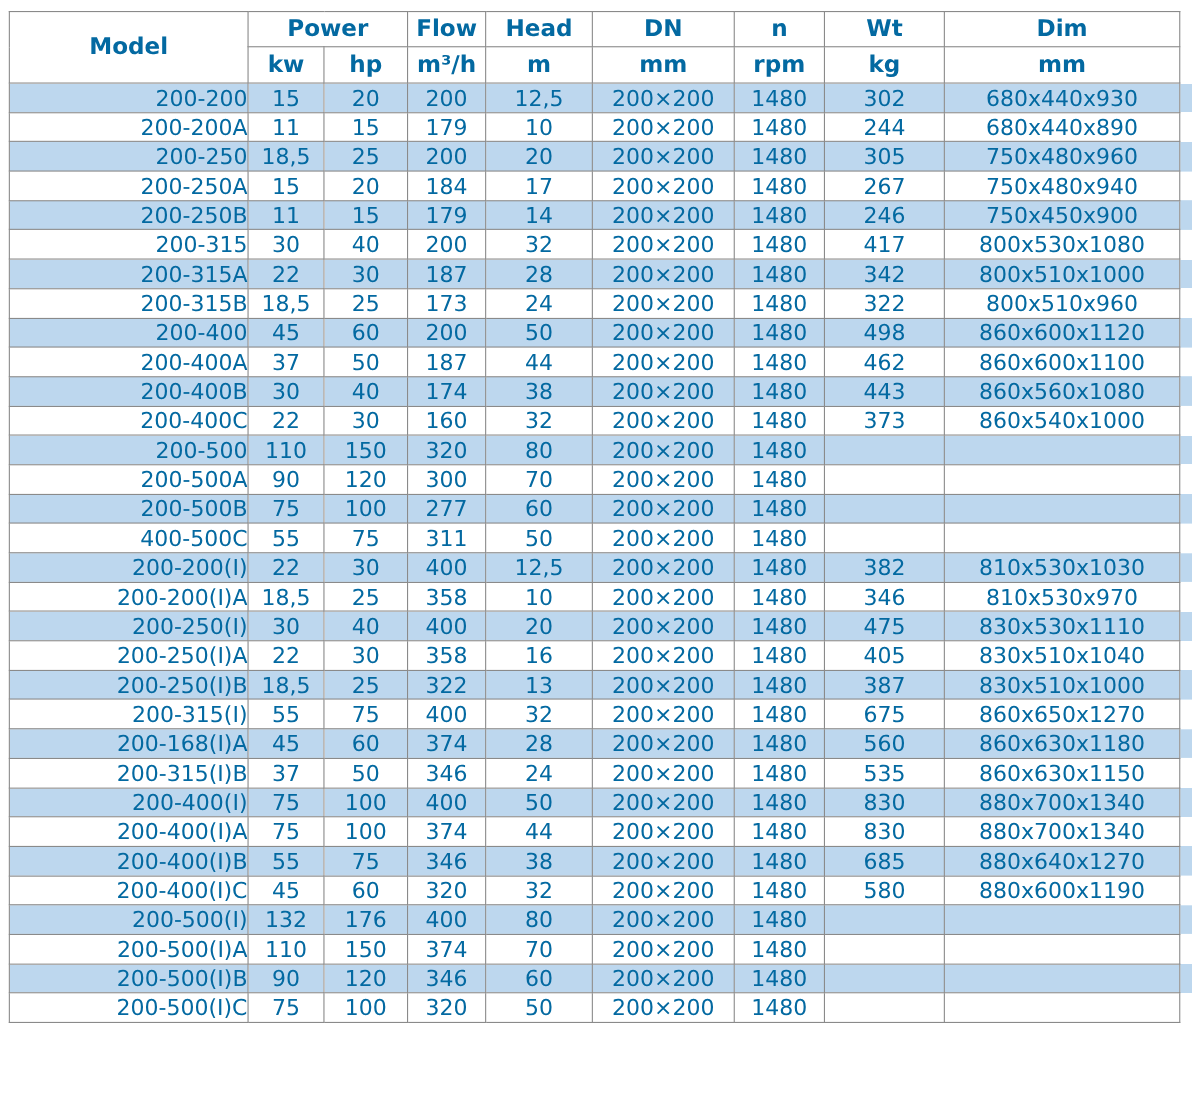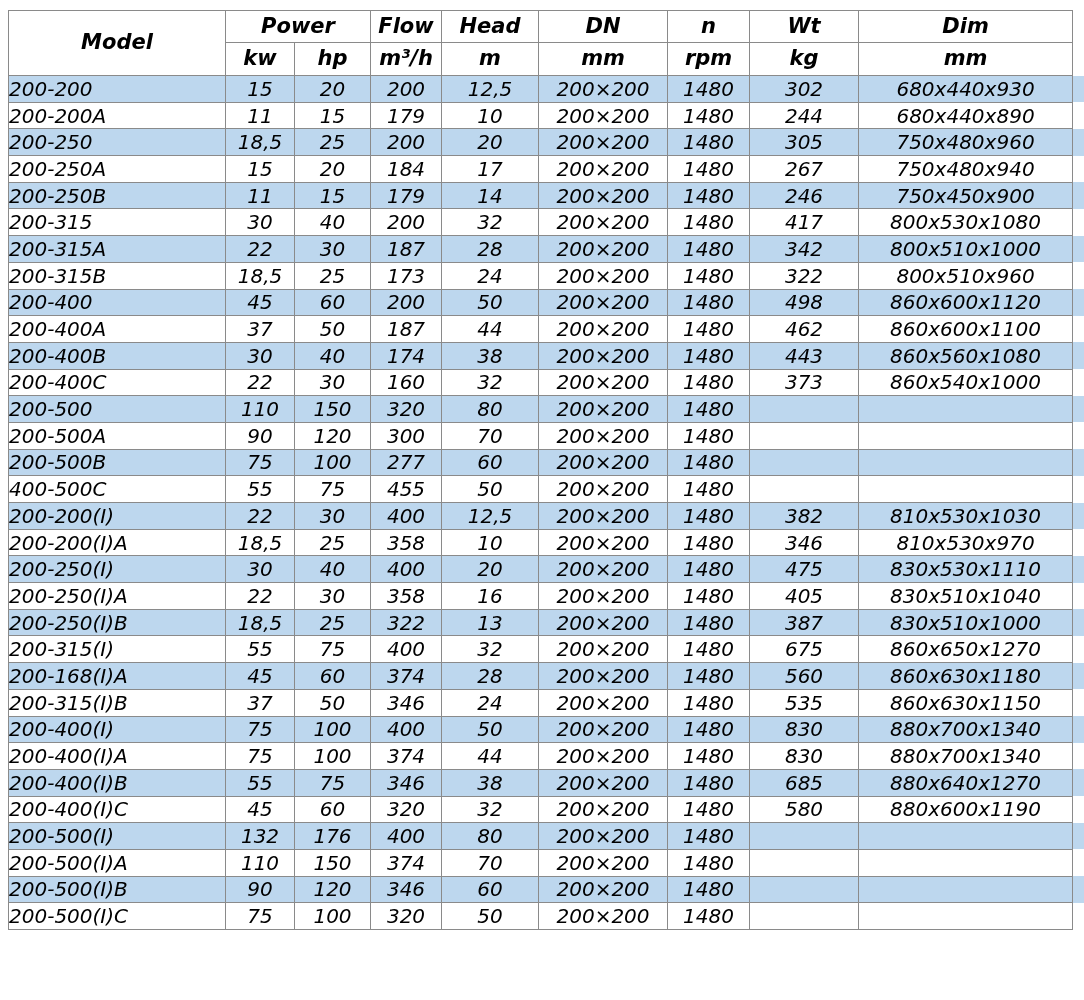--- a/index.html
+++ b/index.html
@@ -14,43 +14,42 @@
     font-family: "DejaVu Sans", "Liberation Sans", sans-serif;
   }
   .wrap {
     padding: 10px 0 0 8px;
   }
   table.spec {
     border-collapse: collapse;
     table-layout: fixed;
     width: 1076px;
     height: 920px;
-    color: #000000;
-    font-style: italic;
+    color: #0369a1;
   }
   th, td {
     border: 1px solid #8a8a8a;
     padding: 0;
     text-align: center;
     vertical-align: middle;
     white-space: nowrap;
     overflow: hidden;
     font-size: 20px;
     line-height: 1.1;
     background: #ffffff;
   }
   thead th {
     font-weight: bold;
     font-size: 21px;
     background: #ffffff;
   }
   thead tr.hdr-groups { height: 32px; }
   thead tr.hdr-units  { height: 33px; }
   td.model {
-    text-align: left;
+    text-align: right;
     padding-left: 0;
   }
   tbody tr:nth-child(odd) td { background: #BDD7EE; }
   tbody tr:nth-child(even) td { background: #ffffff; }
   th.bleed, td.bleed {
     border: none;
   }
   thead th.bleed { background: #ffffff; }
 </style>
 </head>
@@ -271,21 +270,21 @@
           <td>200×200</td>
           <td>1480</td>
           <td></td>
           <td></td>
           <td class="bleed"></td>
         </tr>
         <tr>
           <td class="model">400-500C</td>
           <td>55</td>
           <td>75</td>
-          <td>455</td>
+          <td>311</td>
           <td>50</td>
           <td>200×200</td>
           <td>1480</td>
           <td></td>
           <td></td>
           <td class="bleed"></td>
         </tr>
         <tr>
           <td class="model">200-200(I)</td>
           <td>22</td>

